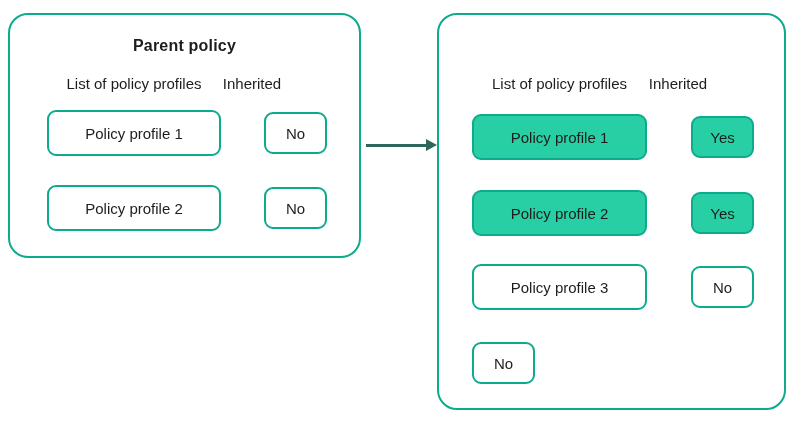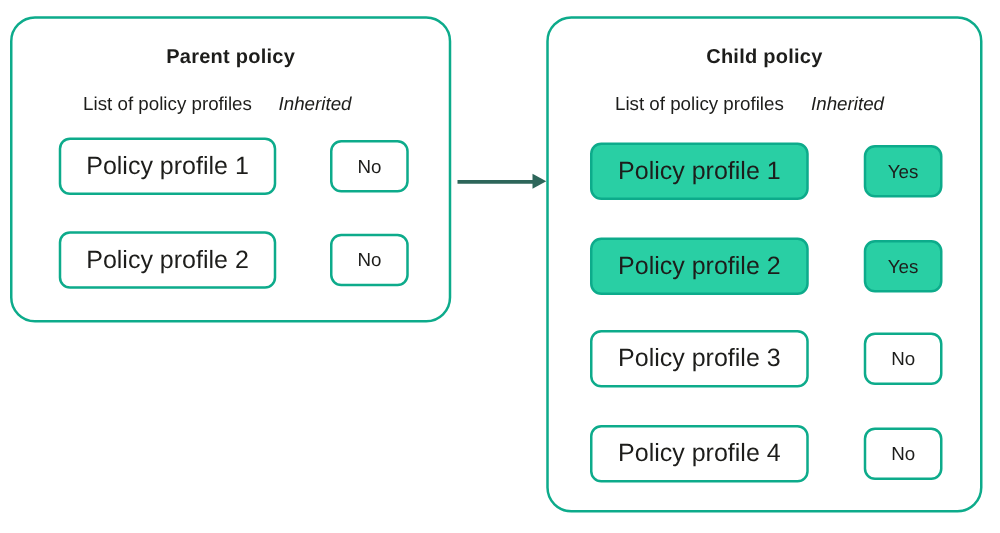--- a/index.html
+++ b/index.html
@@ -47,39 +47,38 @@
   .col-profiles {
     width: 174px;
     display: flex; justify-content: center;
     white-space: nowrap;
   }
   .child .col-profiles { width: 175px; }
   .col-inherited {
     width: 62px;
     display: flex; justify-content: center;
     white-space: nowrap;
-    font-style: italic;
   }
   .row {
     position: absolute;
     display: flex;
     justify-content: space-between;
     align-items: center;
     height: 46px;
   }
   .parent .row { left: 37px; width: 280px; }
   .child  .row { left: 33px; width: 282px; }
   .pill {
     width: 174px;
     height: 46px;
     border: 2px solid var(--accent);
     border-radius: 9px;
     background: #ffffff;
     display: flex; align-items: center; justify-content: center;
-    font-size: 20px;
+    font-size: 15px;
     white-space: nowrap;
   }
   .child .pill { width: 175px; }
   .badge {
     width: 63px;
     height: 42px;
     border: 2px solid var(--accent);
     border-radius: 9px;
     background: #ffffff;
     display: flex; align-items: center; justify-content: center;
@@ -126,36 +125,34 @@
       <div class="badge">No</div>
     </div>
   </section>
 
   <div class="arrow">
     <div class="arrow-line"></div>
     <div class="arrow-head"></div>
   </div>
 
   <section class="panel child">
-    <h2 class="panel-title">Child policy</h2>
     <div class="headers">
       <div class="col-profiles">List of policy profiles</div>
       <div class="col-inherited">Inherited</div>
     </div>
     <div class="row" style="top:99px">
       <div class="pill filled">Policy profile 1</div>
       <div class="badge filled">Yes</div>
     </div>
     <div class="row" style="top:175px">
       <div class="pill filled">Policy profile 2</div>
       <div class="badge filled">Yes</div>
     </div>
     <div class="row" style="top:249px">
       <div class="pill">Policy profile 3</div>
       <div class="badge">No</div>
     </div>
     <div class="row" style="top:325px">
-      <div class="pill">Policy profile 4</div>
       <div class="badge">No</div>
     </div>
   </section>
 
 </div>
 
 </body></html>

